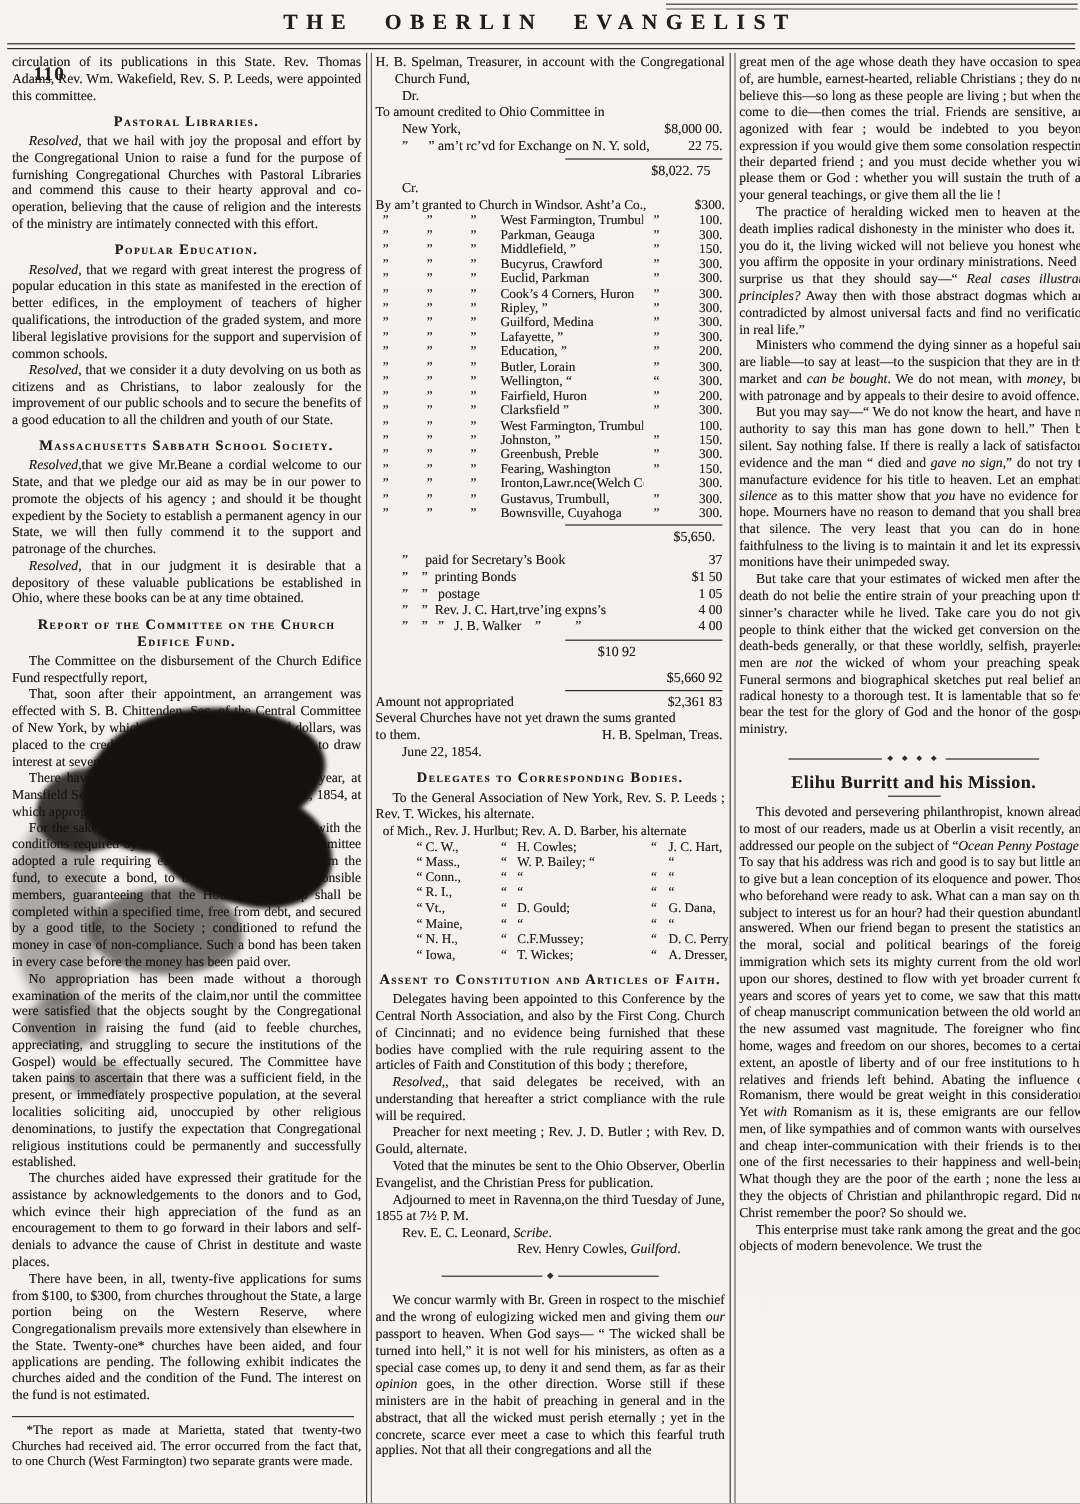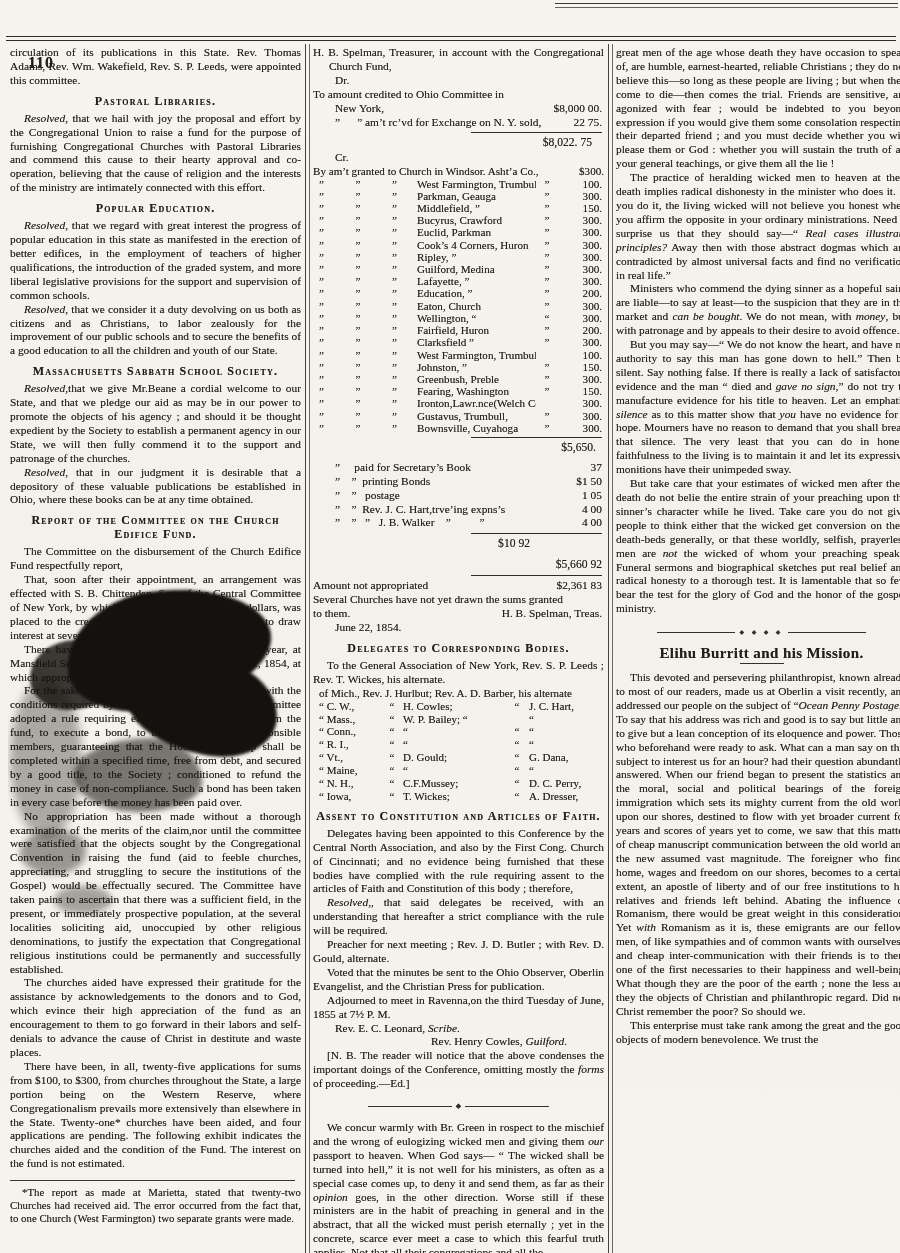--- a/index.html
+++ b/index.html
@@ -41,21 +41,21 @@
   .crow1{display:flex;justify-content:space-between;font-size:11.1px;line-height:12.4px;gap:32px;}
   .crow{display:flex;font-size:11.1px;line-height:12.2px;}
   .cq{flex:none;width:78px;display:flex;justify-content:space-between;padding-left:6px;}
   .cn{flex:1;padding-left:20px;white-space:nowrap;overflow:hidden;}
   .cd{flex:none;width:22px;text-align:center;}
   .ca{flex:none;width:44px;text-align:right;padding-right:2px;}
   .trule{border-top:1px solid #2f2b26;width:45%;margin:3px 2px 2px auto;height:1px;}
   .tot{text-align:right;font-size:11.6px;margin:1px 0;white-space:nowrap;}
   .t-a{padding-right:12px;}.t-b{padding-right:8px;}.t-c{padding-right:74px;}.t-d{padding-right:2px;}
   .drow{display:flex;font-size:11px;line-height:12.9px;padding-left:6px;}
-  .dc1{flex:none;width:62px;}.dc2{flex:none;width:22px;text-align:center;}
+  .dc1{flex:none;width:62px;margin-left:28px;}.dc2{flex:none;width:22px;text-align:center;}
   .dc3{flex:none;width:102px;}.dc4{flex:none;width:24px;text-align:center;}
   .dc5{flex:none;width:106px;}
   .fnrule{border-top:1px solid #3a352f;margin:9px 0 5px;width:98%;}
   .fn{margin:0;font-size:10.8px;line-height:13px;text-indent:12px;}
   .sp{height:5px;}
   .orn1{display:flex;align-items:center;width:62%;margin:7px auto;}
   .orn1::before,.orn1::after{content:"";flex:1;border-top:1.2px solid #332f2a;}
   .orn1 .mid::before{content:"◆";font-size:7px;padding:0 4px;color:#332f2a;}
   .orn2{display:flex;align-items:center;width:72%;margin:8px auto 4px;}
   .orn2::before,.orn2::after{content:"";flex:1;border-top:1.1px solid #332f2a;}
@@ -73,20 +73,21 @@
   .b8{left:46px;top:842px;width:58px;height:28px;border-radius:50%;opacity:.35;filter:blur(3px);}
   i{}
 </style>
 </head>
 <body>
 
 <div id="page">
   <div class="toprule"></div>
   <div id="hdr">
     <div id="pageno" class="txt">110</div>
+    <div id="masthead" class="txt">THE OBERLIN EVANGELIST</div>
   </div>
   <div class="hdr-rule"></div>
   <div id="cols">
     <div class="col txt">
       <div class="blot b1"></div>
       <div class="blot b2"></div>
       <div class="blot b3"></div>
       <div class="blot b4"></div>
       <div class="blot b5"></div>
       <div class="blot b6"></div>
@@ -231,21 +232,21 @@
           <span class="cn">Education,  ”</span>
           <span class="cd">”</span>
           <span class="ca">200.</span>
         </div>
         <div class="crow">
           <span class="cq">
             <span>”</span>
             <span>”</span>
             <span>”</span>
           </span>
-          <span class="cn">Eaton, Church</span>
+          <span class="cn">Butler, Lorain</span>
           <span class="cd">”</span>
           <span class="ca">300.</span>
         </div>
         <div class="crow">
           <span class="cq">
             <span>”</span>
             <span>”</span>
             <span>”</span>
           </span>
           <span class="cn">Wellington,  “</span>
@@ -440,21 +441,20 @@
           <span class="dc5">A. Dresser,</span>
         </div>
         <h3 class="schead">Assent to Constitution and Articles of Faith.</h3>
         <p class="para">Delegates having been appointed  to this  Conference by the Central North Association, and also by  the  First Cong. Church of Cincinnati; and no evidence being furnished that these bodies  have complied with  the rule requiring assent to the articles of  Faith and Constitution of this body ;  therefore,</p>
         <p class="para"><i>Resolved</i>,, that said  delegates  be  received, with  an understanding that hereafter a strict compliance with the rule will be required.</p>
         <p class="para">Preacher for next meeting ;  Rev.  J.  D.  Butler ;  with Rev. D. Gould, alternate.</p>
         <p class="para">Voted that the minutes be  sent to  the  Ohio  Observer, Oberlin Evangelist, and the Christian Press  for publication.</p>
         <p class="para">Adjourned to meet in Ravenna,on the third Tuesday of June, 1855 at 7½ P.  M.</p>
         <p class="line ind1">Rev. E. C. Leonard, <i>Scribe</i>.</p>
         <p class="line ctr">Rev. Henry Cowles, <i>Guilford</i>.</p>
-        <p class="para">[N. B.   The  reader  will  notice  that  the  above  condenses the important doings of the  Conference,  omitting mostly the <i>forms</i> of proceeding.—Ed.]</p>
         <div class="orn1">
           <span class="mid"></span>
         </div>
         <p class="para">We concur  warmly  with  Br.  Green in  rospect  to  the mischief and the wrong of  eulogizing  wicked men  and giving them <i>our</i> passport to heaven.   When God says— “ The  wicked shall  be turned into hell,” it  is  not  well for his ministers, as often  as   a  special  case comes up, to deny it and send them, as far as their <i>opinion</i> goes, in the other direction.   Worse still if  these  ministers are in the habit of  preaching in general  and in  the  abstract, that all the wicked must perish eternally ;  yet in the concrete, scarce ever meet a case to which this fearful truth applies.   Not  that  all  their  congregations  and  all  the</p>
       </div>
     <div class="sep"></div>
     <div class="col txt">
         <p class="noind">great men of  the age whose death  they  have occasion  to speak of, are humble,  earnest-hearted,  reliable  Christians ;  they do not believe this—so long as  these  people are living ;  but when they come  to die—then comes the trial.   Friends are  sensitive,  are  agonized with  fear ; would be indebted to you beyond expression if  you would give them some  consolation  respecting  their  departed friend ;  and you  must  decide  whether  you  will  please them or God :  whether you will  sustain  the truth  of  all your general teachings, or give them all  the lie !</p>
         <p class="para">The practice of heralding wicked  men  to heaven  at their death implies  radical  dishonesty  in  the  minister who does it.   If you do it, the living wicked will  not believe you honest when you affirm the opposite in your ordinary ministrations.    Need it  surprise  us  that  they should say—“ <i>Real cases illustrate principles?</i>   Away then with those abstract dogmas which are contradicted by almost universal facts and find no verification in real life.”</p>
         <p class="para">Ministers who commend the  dying  sinner  as a hopeful saint are liable—to say at  least—to the suspicion that they are in the market  and <i>can be bought</i>.   We  do  not mean, with <i>money</i>, but with patronage and  by appeals to their desire to avoid offence.</p>

